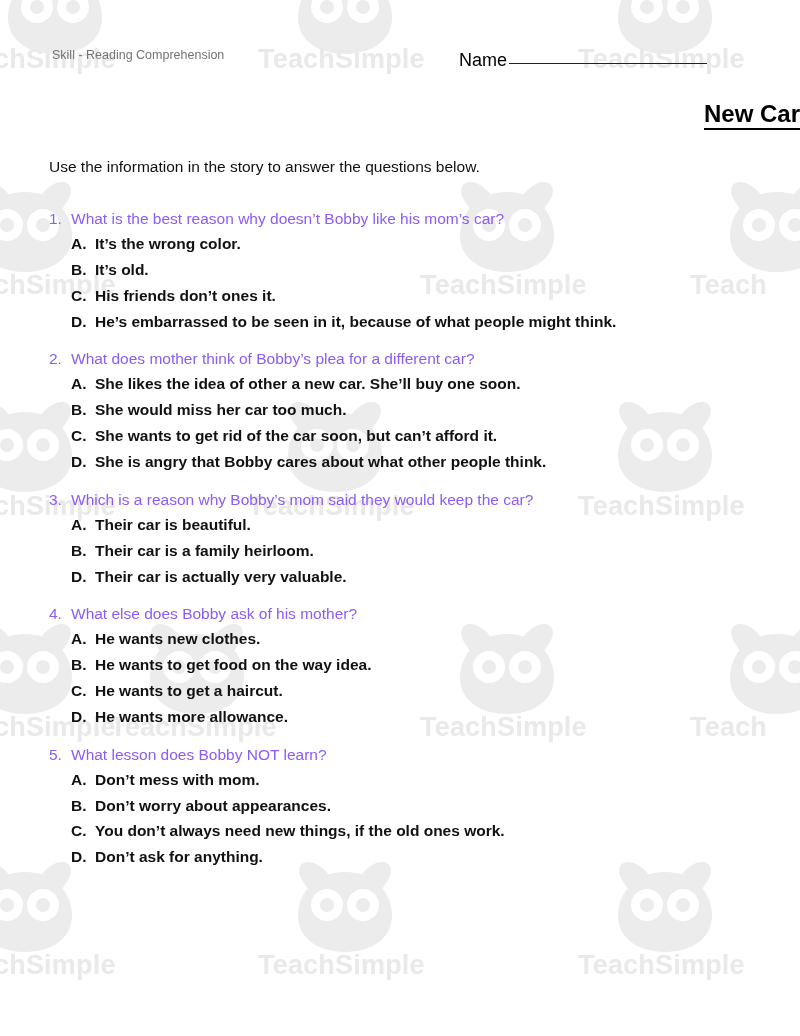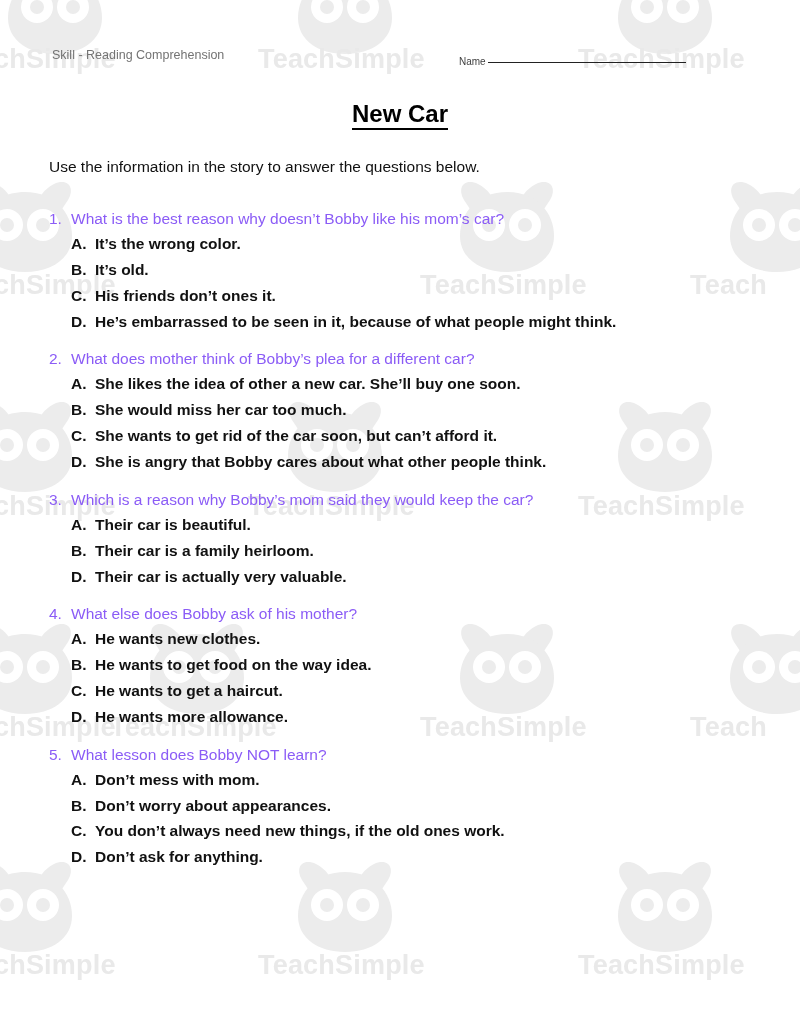--- a/index.html
+++ b/index.html
@@ -58,38 +58,38 @@
     position: absolute;
     left: 52px;
     top: 0;
     font-size: 12.5px;
     color: #737373;
   }
   .name-line {
     position: absolute;
     left: 459px;
     top: 2px;
-    font-size: 10px;
-    color: #404040;
+    font-size: 18px;
+    color: #000000;
   }
   .name-line .rule {
     display: inline-block;
     border-bottom: 1px solid #222;
     width: 198px;
     margin-left: 2px;
     vertical-align: 2px;
     height: 12px;
   }
 
   .title {
     position: absolute;
     top: 100px;
     left: 0;
     width: 800px;
-    text-align: center;
+    text-align: right;
     font-size: 24px;
     font-weight: bold;
     color: #000;
   }
   .title span {
     border-bottom: 2px solid #000;
     padding-bottom: 1px;
   }
 
   .instructions {

